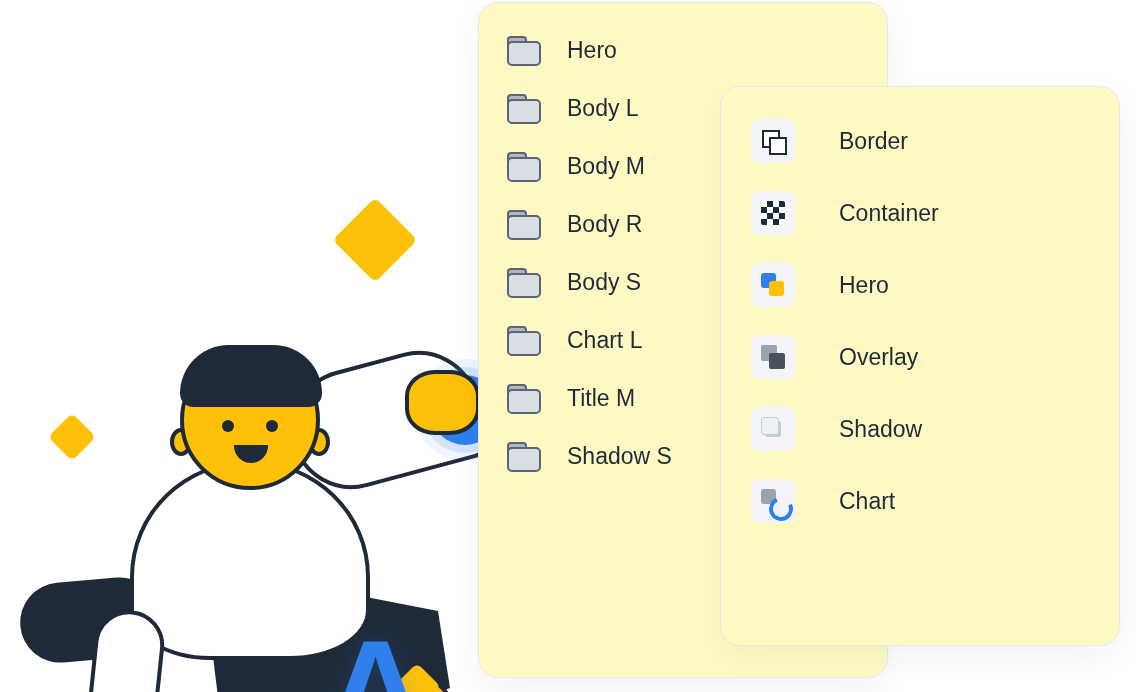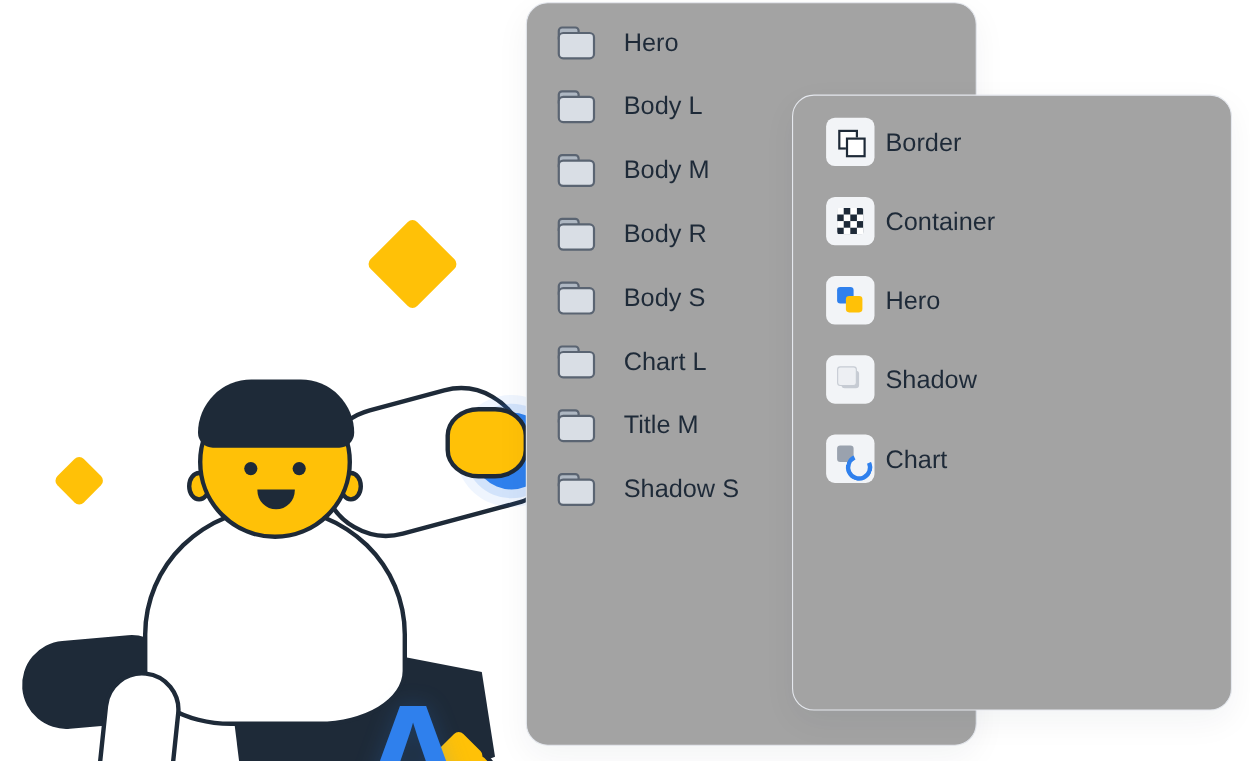--- a/index.html
+++ b/index.html
@@ -113,24 +113,24 @@
       text-shadow: 0 0 0 transparent;
       filter: drop-shadow(0 0 10px rgba(47,128,237,0.2));
       z-index: 3;
       font-family: Arial, sans-serif;
       letter-spacing: -6px;
     }
 
     
     .panel {
       position: absolute;
-      background: #a3a3a3;
+      background: #fef9c3;
       border: 1px solid #E5E8EE;
       border-radius: 20px;
-      padding: 6px 24px 18px 20px;
+      padding: 18px 24px 18px 20px;
       box-shadow: 0 10px 30px rgba(20,30,60,0.05);
     }
     .panel-left {
       left: 478px; top: 2px; width: 410px; height: 676px;
       z-index: 4;
     }
     .panel-right {
       left: 720px; top: 86px; width: 400px; height: 560px;
       z-index: 5;
     }
@@ -159,21 +159,21 @@
       content: ""; position: absolute; left: 0; top: 5px; width: 30px; height: 21px;
       background: #D9DEE5; border: 2px solid #5A6472; border-radius: 5px;
     }
     
     .tile {
       width: 44px; height: 44px; flex-shrink: 0;
       background: #F2F4F7; border-radius: 8px;
       display: flex; align-items: center; justify-content: center;
       position: relative;
     }
-    .panel-right .row { gap: 10px; padding: 14px 10px; }
+    .panel-right .row { gap: 44px; padding: 14px 10px; }
 
     
     .ic-border { position: relative; width: 22px; height: 22px; }
     .ic-border::before { content:""; position:absolute; left:0; top:0; width:14px; height:14px; border:2px solid #1E2A38; background:#fff;}
     .ic-border::after  { content:""; position:absolute; left:7px; top:7px; width:14px; height:14px; border:2px solid #1E2A38; background:#fff;}
 
     .ic-chart { position: relative; width: 26px; height: 22px; }
     .ic-chart span { position:absolute; border-radius:50%; }
     .ic-chart .c1{ width:6px;height:6px;background:#9AA2AE;left:0;top:8px;}
     .ic-chart .c2{ width:9px;height:9px;background:#1E2A38;left:8px;top:5px;}
@@ -285,20 +285,26 @@
       <span class="label">Container</span>
     </div>
     <div class="row">
       <span class="tile">
           <span class="ic-fill"></span>
         </span>
       <span class="label">Hero</span>
     </div>
     <div class="row">
       <span class="tile">
+          <span class="ic-overlay"></span>
+        </span>
+      <span class="label">Overlay</span>
+    </div>
+    <div class="row">
+      <span class="tile">
           <span class="ic-shadow"></span>
         </span>
       <span class="label">Shadow</span>
     </div>
     <div class="row">
       <span class="tile">
           <span class="ic-state"></span>
         </span>
       <span class="label">Chart</span>
     </div>

